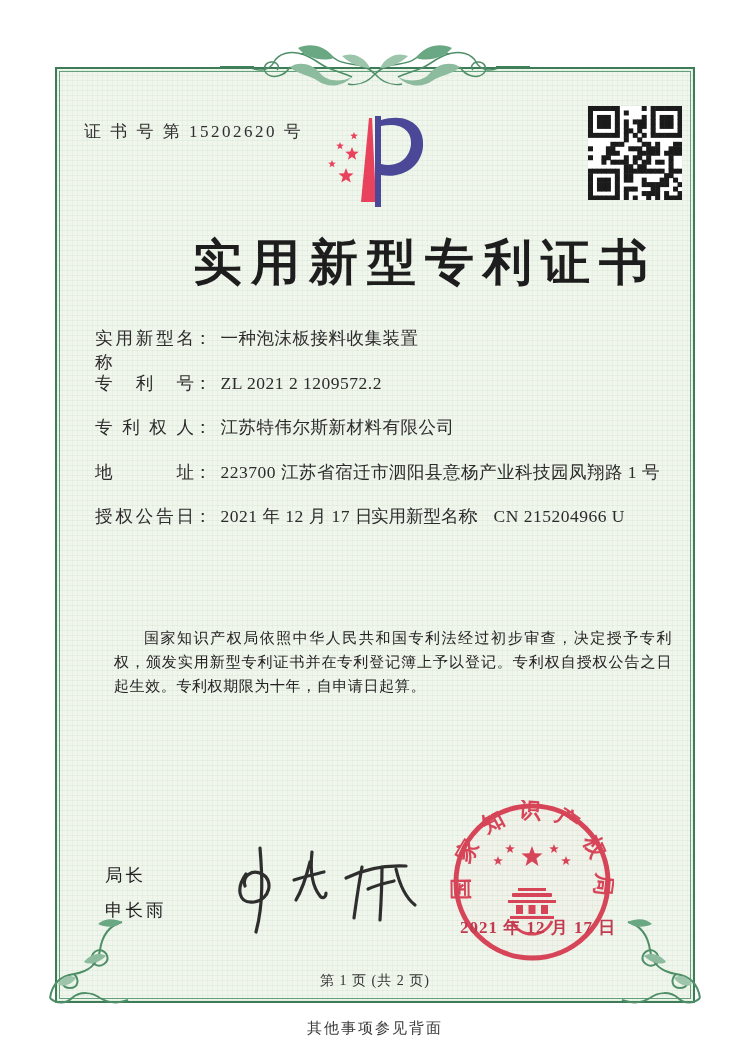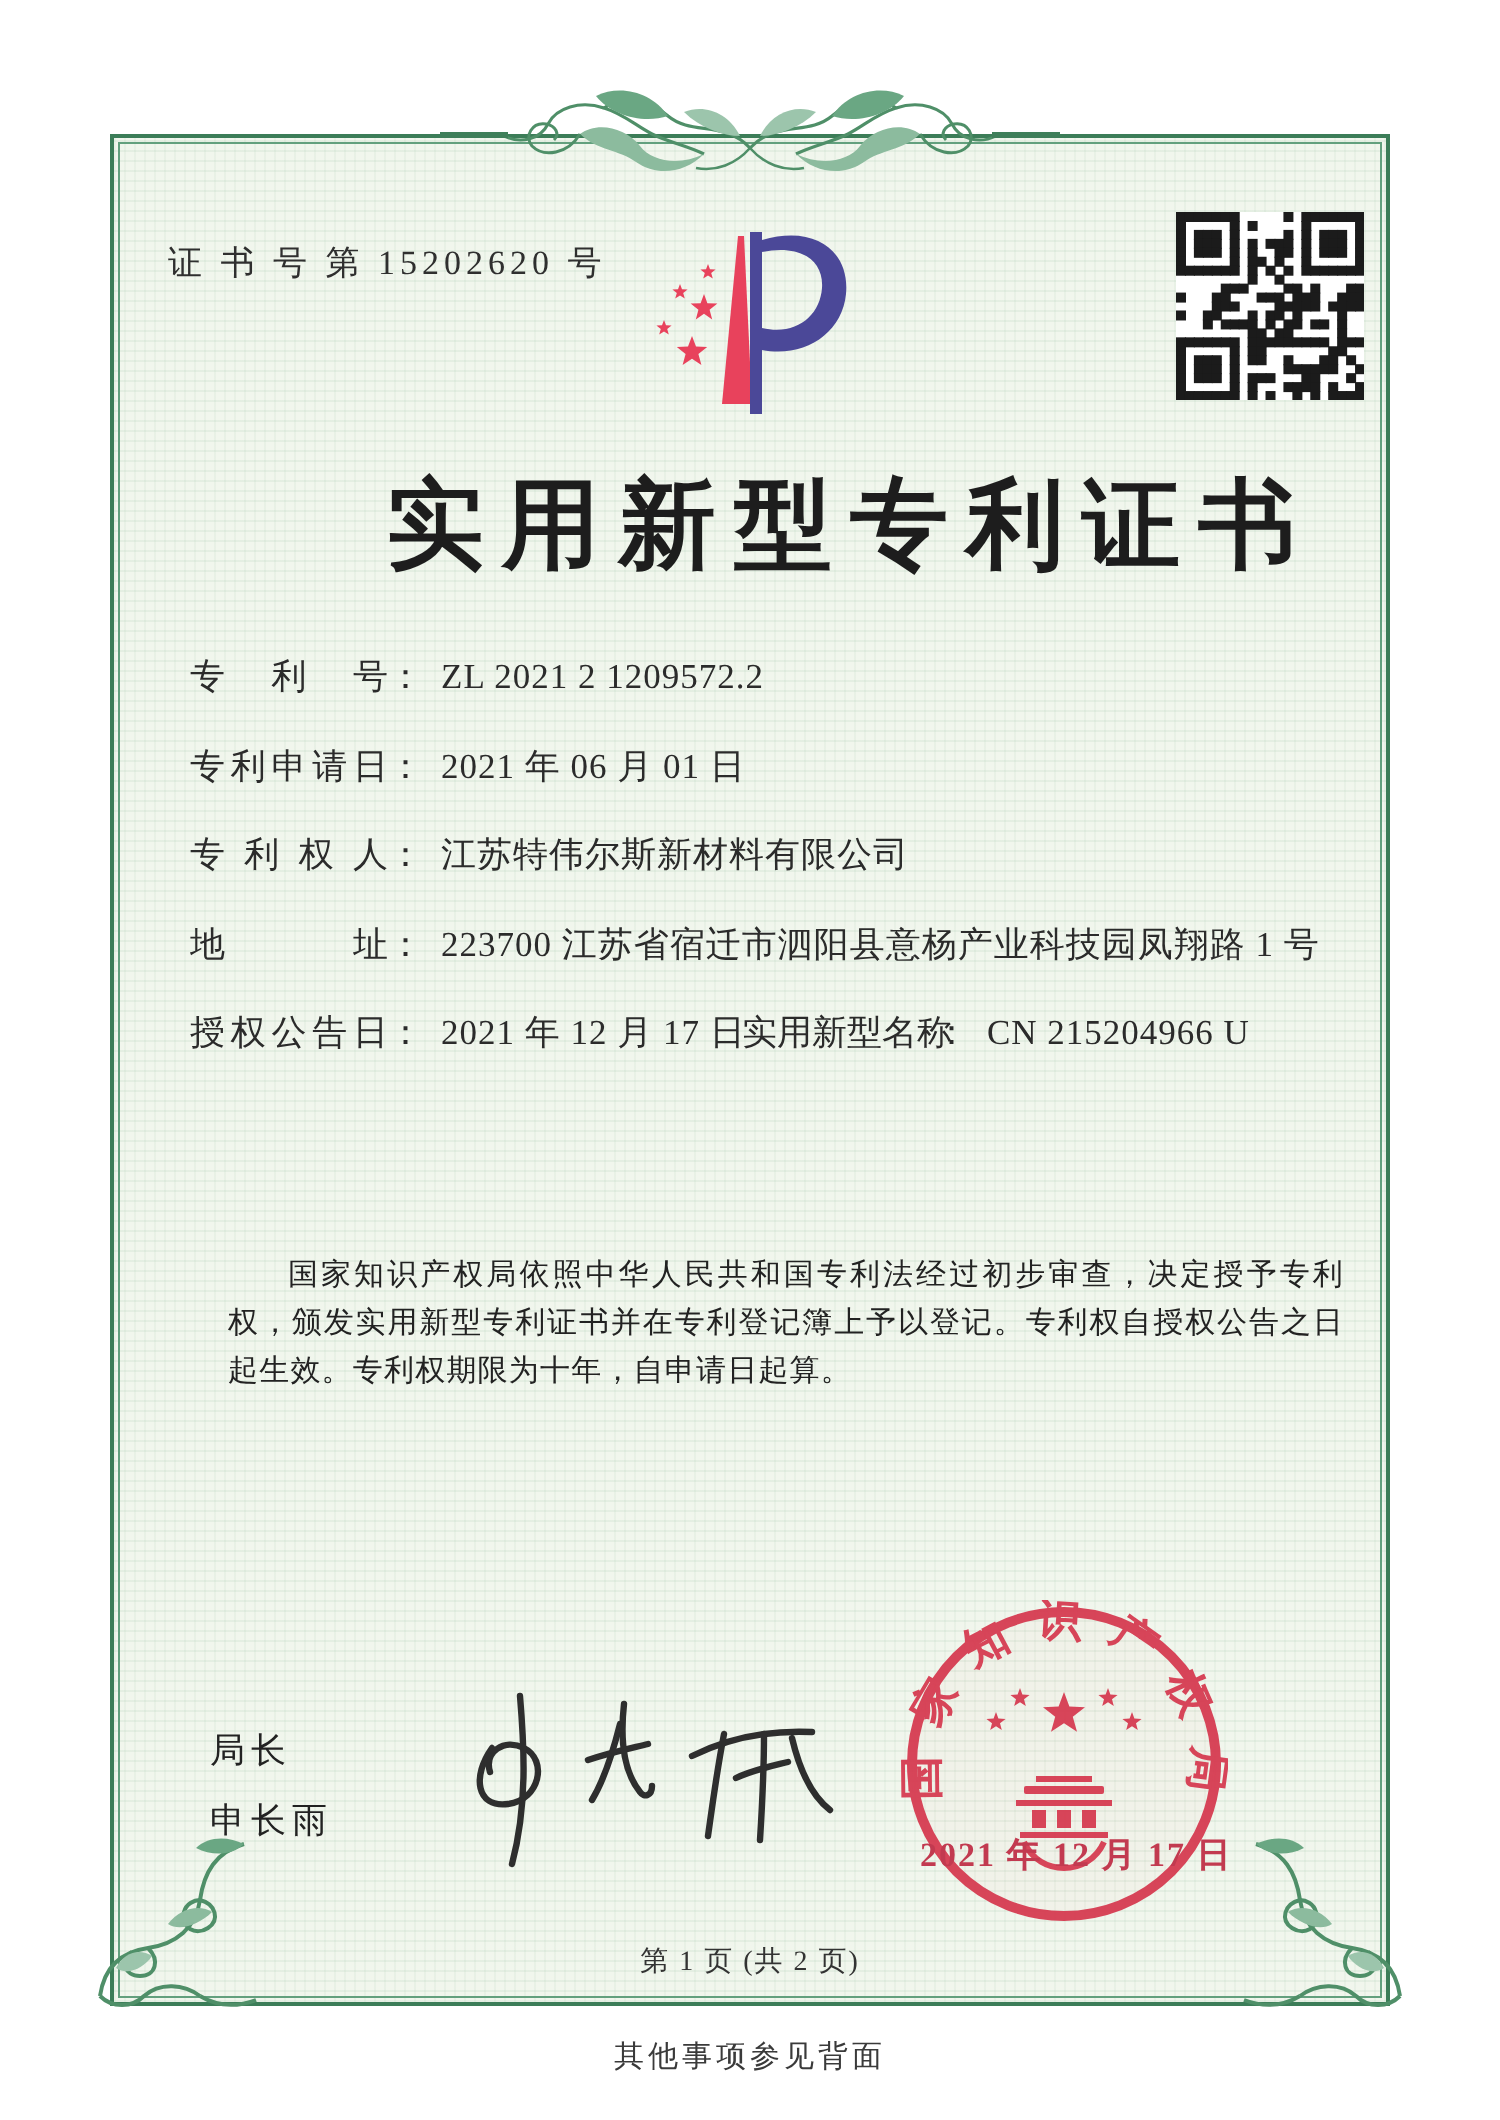--- a/index.html
+++ b/index.html
@@ -361,24 +361,24 @@
       <rect x="80.57" y="89.52" width="5" height="5"></rect>
       <rect x="85.05" y="89.52" width="5" height="5"></rect>
       <rect x="89.52" y="89.52" width="5" height="5"></rect>
     </g>
 </svg>
 
 <div class="title">实用新型专利证书</div>
 
 <div class="fields">
   <div class="frow">
-    <span class="flabel">专利号</span><span class="fcolon">：</span><span class="fvalue">ZL 2021 2 1209572.2</span>
+    <span class="flabel">实用新型名称</span><span class="fcolon">：</span><span class="fvalue">一种泡沫板接料收集装置</span>
   </div>
   <div class="frow">
-    <span class="flabel">专利申请日</span><span class="fcolon">：</span><span class="fvalue">2021 年 06 月 01 日</span>
+    <span class="flabel">专利号</span><span class="fcolon">：</span><span class="fvalue">ZL 2021 2 1209572.2</span>
   </div>
   <div class="frow">
     <span class="flabel">专利权人</span><span class="fcolon">：</span><span class="fvalue">江苏特伟尔斯新材料有限公司</span>
   </div>
   <div class="frow">
     <span class="flabel">地址</span><span class="fcolon">：</span><span class="fvalue">223700 江苏省宿迁市泗阳县意杨产业科技园凤翔路 1 号</span>
   </div>
   <div class="frow">
     <span class="flabel">授权公告日</span><span class="fcolon">：</span><span class="fvalue">2021 年 12 月 17 日</span>
     <span class="fgroup2">

